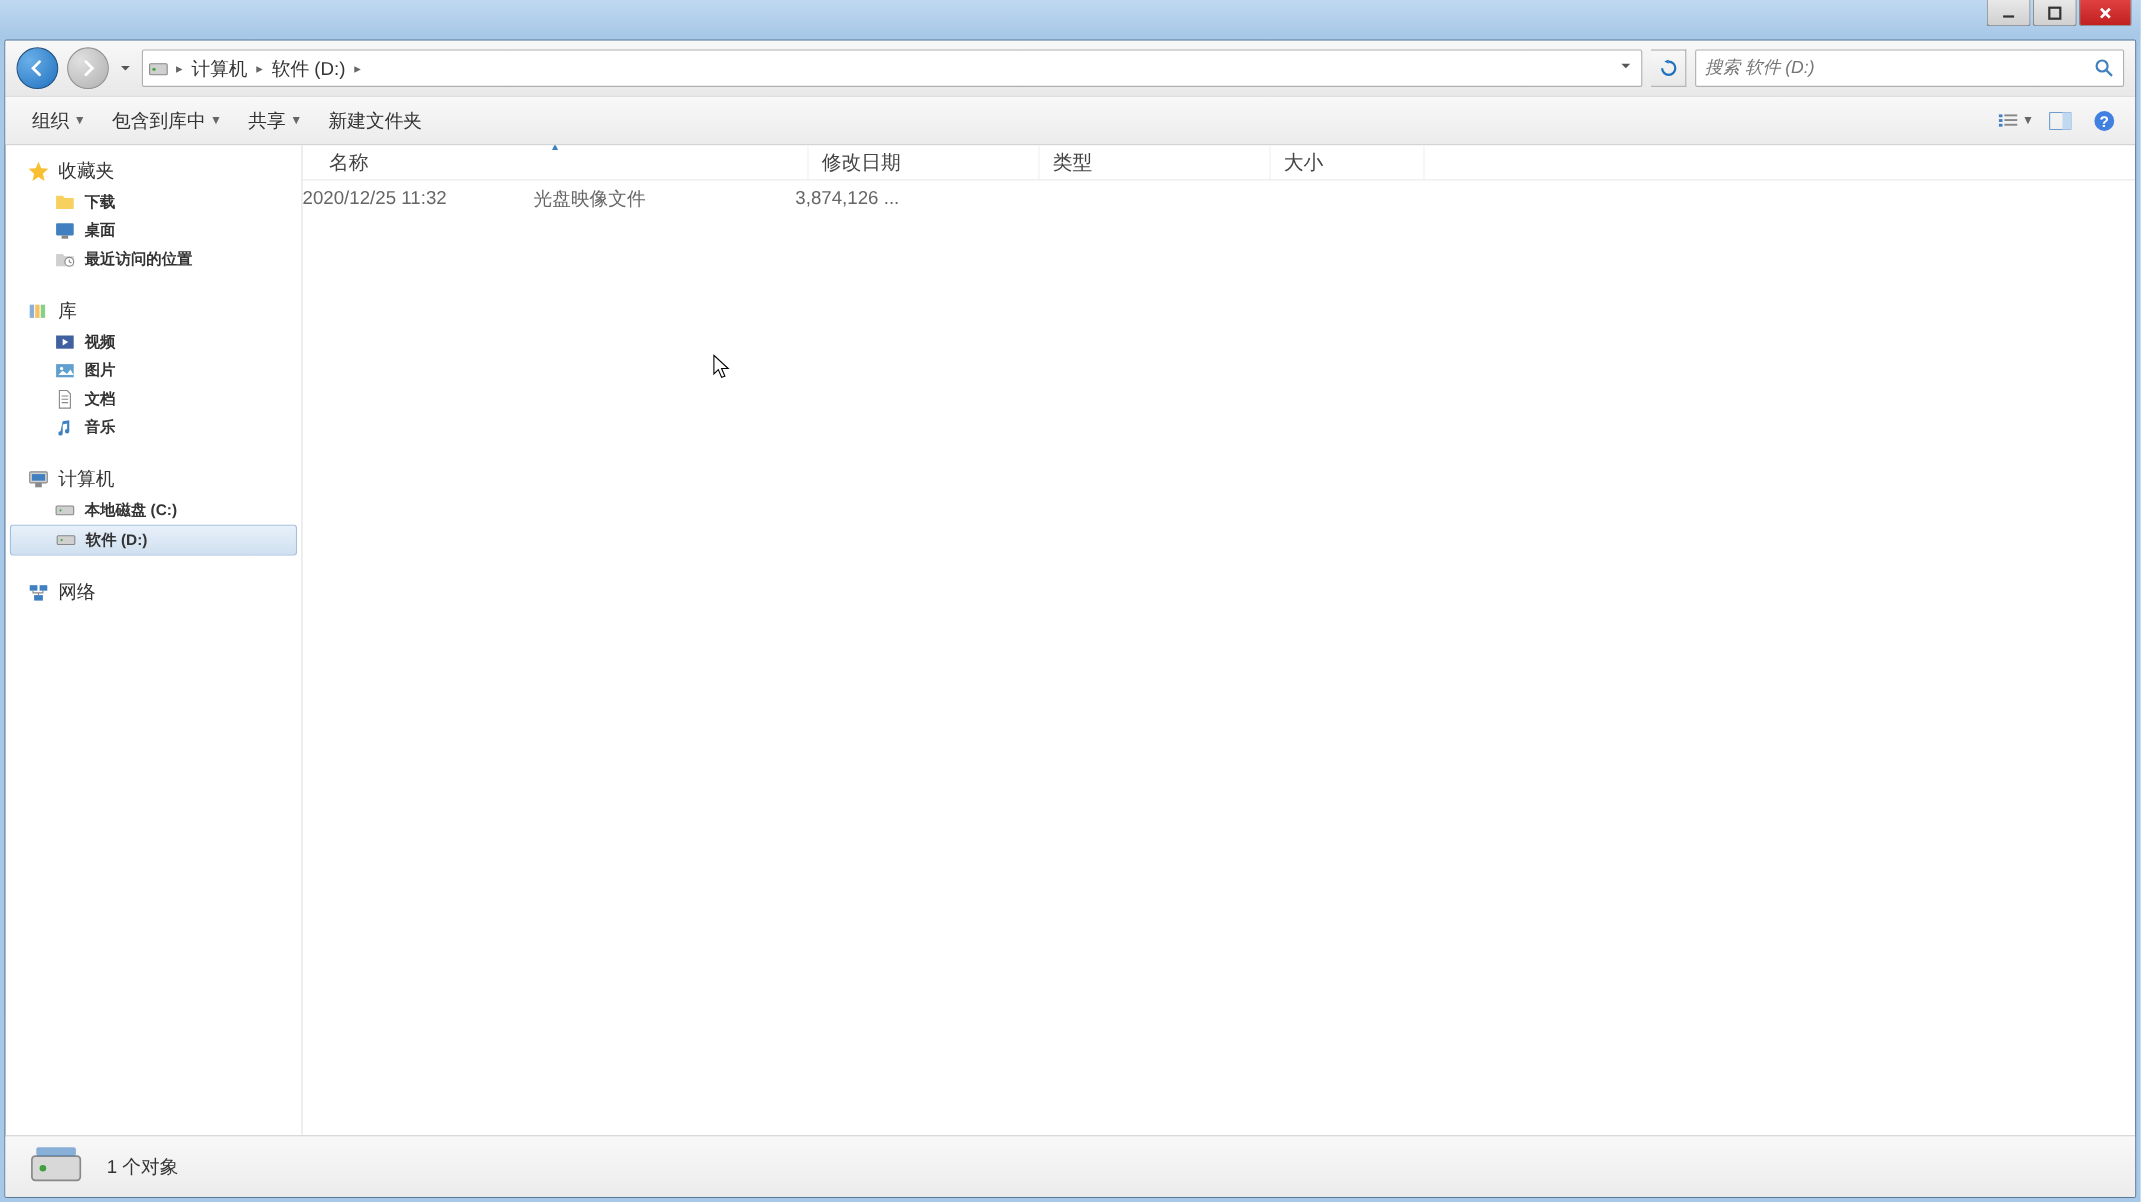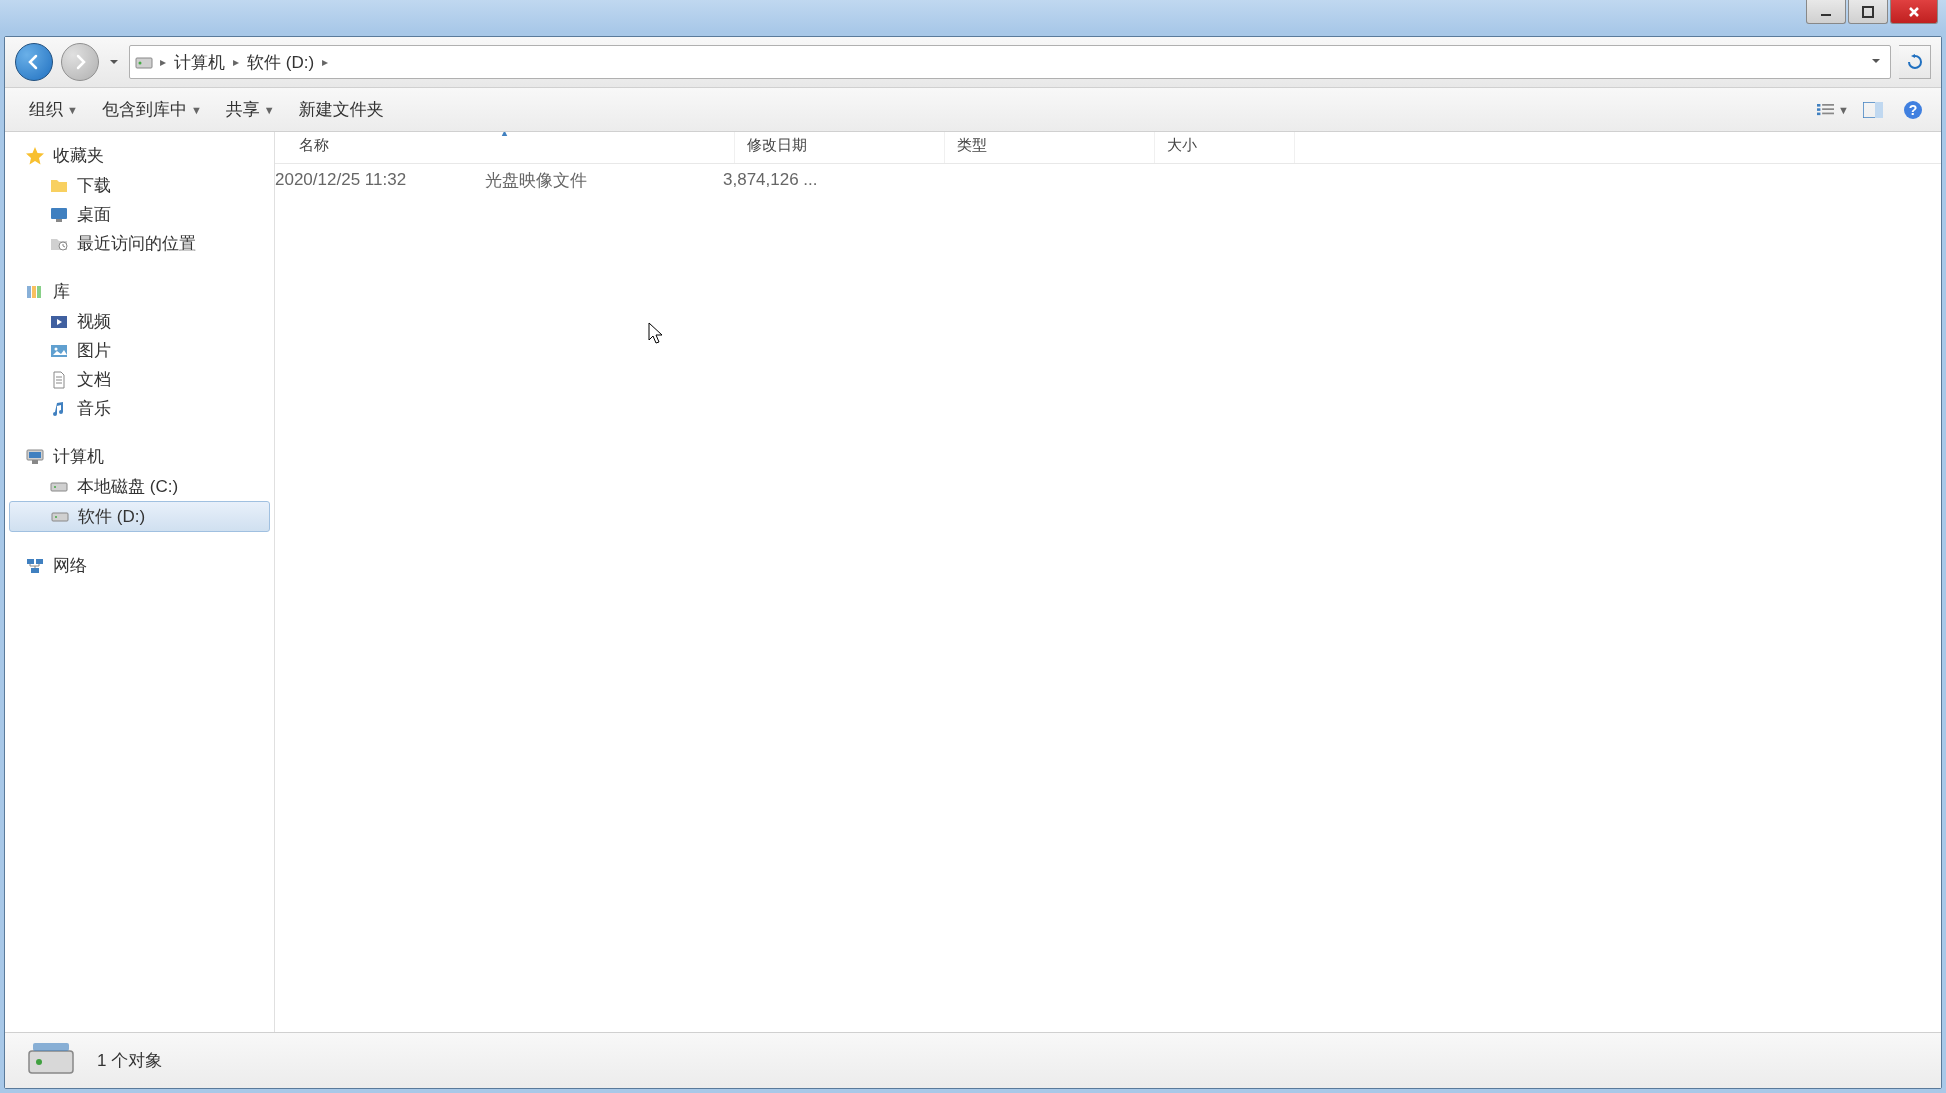--- a/index.html
+++ b/index.html
@@ -41,26 +41,26 @@
     .tb-btn { padding: 6px 12px; font-size: 17px; color: #333; display: flex; align-items: center; gap: 4px; cursor: pointer; border-radius: 3px; }
     .tb-dd { font-size: 11px; color: #666; }
     .tb-right { margin-left: auto; display: flex; align-items: center; gap: 8px; }
     .tb-icon-btn { width: 32px; height: 28px; display: flex; align-items: center; justify-content: center; cursor: pointer; border-radius: 3px; }
     
     
     .content { flex: 1; display: flex; overflow: hidden; }
     .sidebar { width: 270px; border-right: 1px solid #e0e0e0; padding: 8px 0; overflow-y: auto; }
     .nav-group { margin-bottom: 18px; }
     .nav-header { display: flex; align-items: center; padding: 4px 20px; font-size: 17px; color: #333; gap: 8px; cursor: pointer; }
-    .nav-item { display: flex; align-items: center; padding: 3px 20px 3px 44px; font-size: 17px; color: #333; gap: 8px; cursor: pointer; }
+    .nav-item { display: flex; align-items: center; padding: 3px 20px 3px 44px; font-size: 14px; color: #333; gap: 8px; cursor: pointer; font-weight: bold; }
     .nav-item.selected { background: linear-gradient(#e8f0fa, #d0e0f0); border: 1px solid #a0c0e0; border-radius: 3px; margin: 0 4px; padding-left: 40px; }
     .tree-icon { width: 20px; height: 20px; flex-shrink: 0; }
     
     .file-area { flex: 1; display: flex; flex-direction: column; }
-    .col-headers { display: flex; border-bottom: 1px solid #e8e8e8; height: 32px; font-size: 15px; color: #444; }
+    .col-headers { display: flex; border-bottom: 1px solid #e8e8e8; height: 32px; align-items: center; font-size: 18px; color: #444; }
     .col-header { padding: 4px 12px; border-right: 1px solid #f0f0f0; cursor: pointer; position: relative; }
     .col-header.sorted::after { content: '▴'; position: absolute; top: -6px; left: 50%; transform: translateX(-50%); font-size: 11px; color: #4080c0; }
     .col-name { width: 460px; padding-left: 24px; }
     .col-date { width: 210px; }
     .col-type { width: 210px; }
     .col-size { width: 140px; font-family: Liberation Mono, monospace; }
     
     .file-list { flex: 1; }
     .file-row { display: flex; align-items: center; height: 32px; font-size: 17px; color: #333; cursor: pointer; }
     .file-row .cell-name { width: 460px; display: flex; align-items: center; gap: 8px; padding-left: 24px; }
@@ -135,20 +135,27 @@
           </svg>
       </span>
     </div>
     <div class="refresh-btn">
       <svg width="16" height="16" viewBox="0 0 16 16">
           <path d="M8 2 A6 6 0 1 1 2 8" fill="none" stroke="#2070c0" stroke-width="2"></path>
           <path d="M8 0 L8 4 L4 2 Z" fill="#2070c0"></path>
         </svg>
     </div>
 
+    <div class="search-box">
+      <input placeholder="搜索 软件 (D:)" style="">
+      <svg class="search-icon" width="18" height="18" viewBox="0 0 18 18">
+          <circle cx="7" cy="7" r="5" fill="none" stroke="#4080c0" stroke-width="2"></circle>
+          <path d="M11 11 L16 16" stroke="#4080c0" stroke-width="2"></path>
+        </svg>
+    </div>
   </div>
 
   <div class="toolbar">
     <div class="tb-btn">
       <span>组织</span>
       <span class="tb-dd">▼</span>
     </div>
     <div class="tb-btn">
       <span>包含到库中</span>
       <span class="tb-dd">▼</span>

